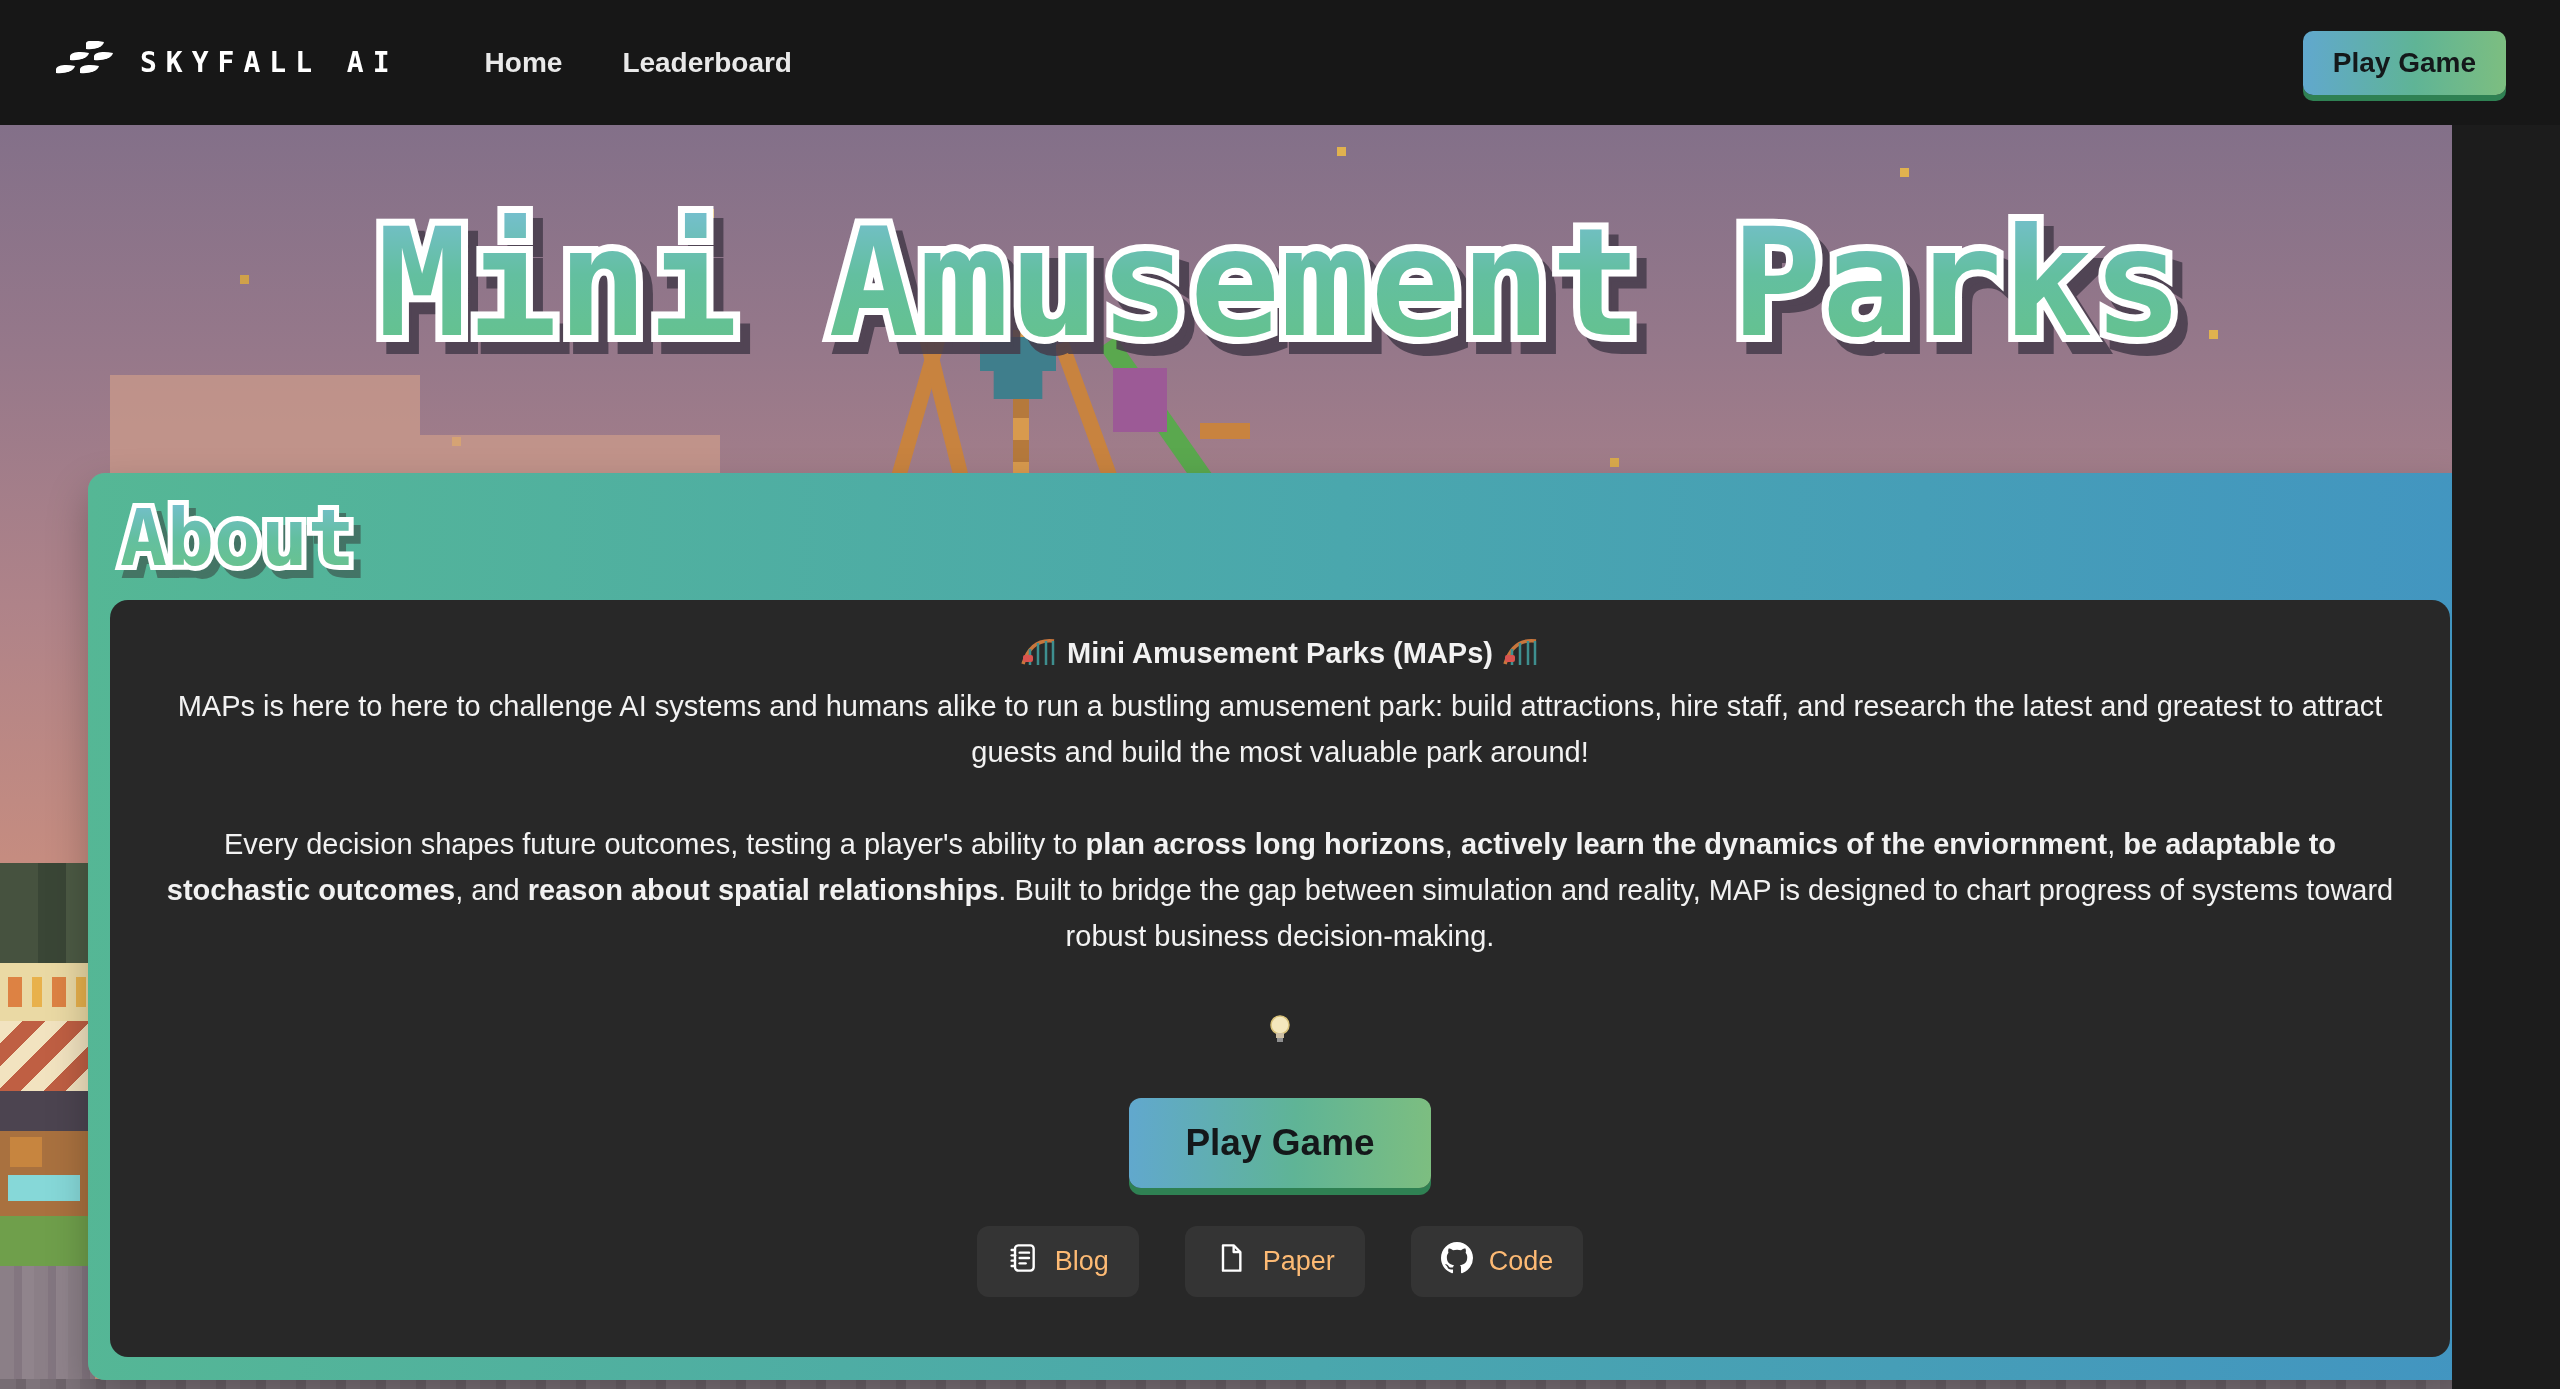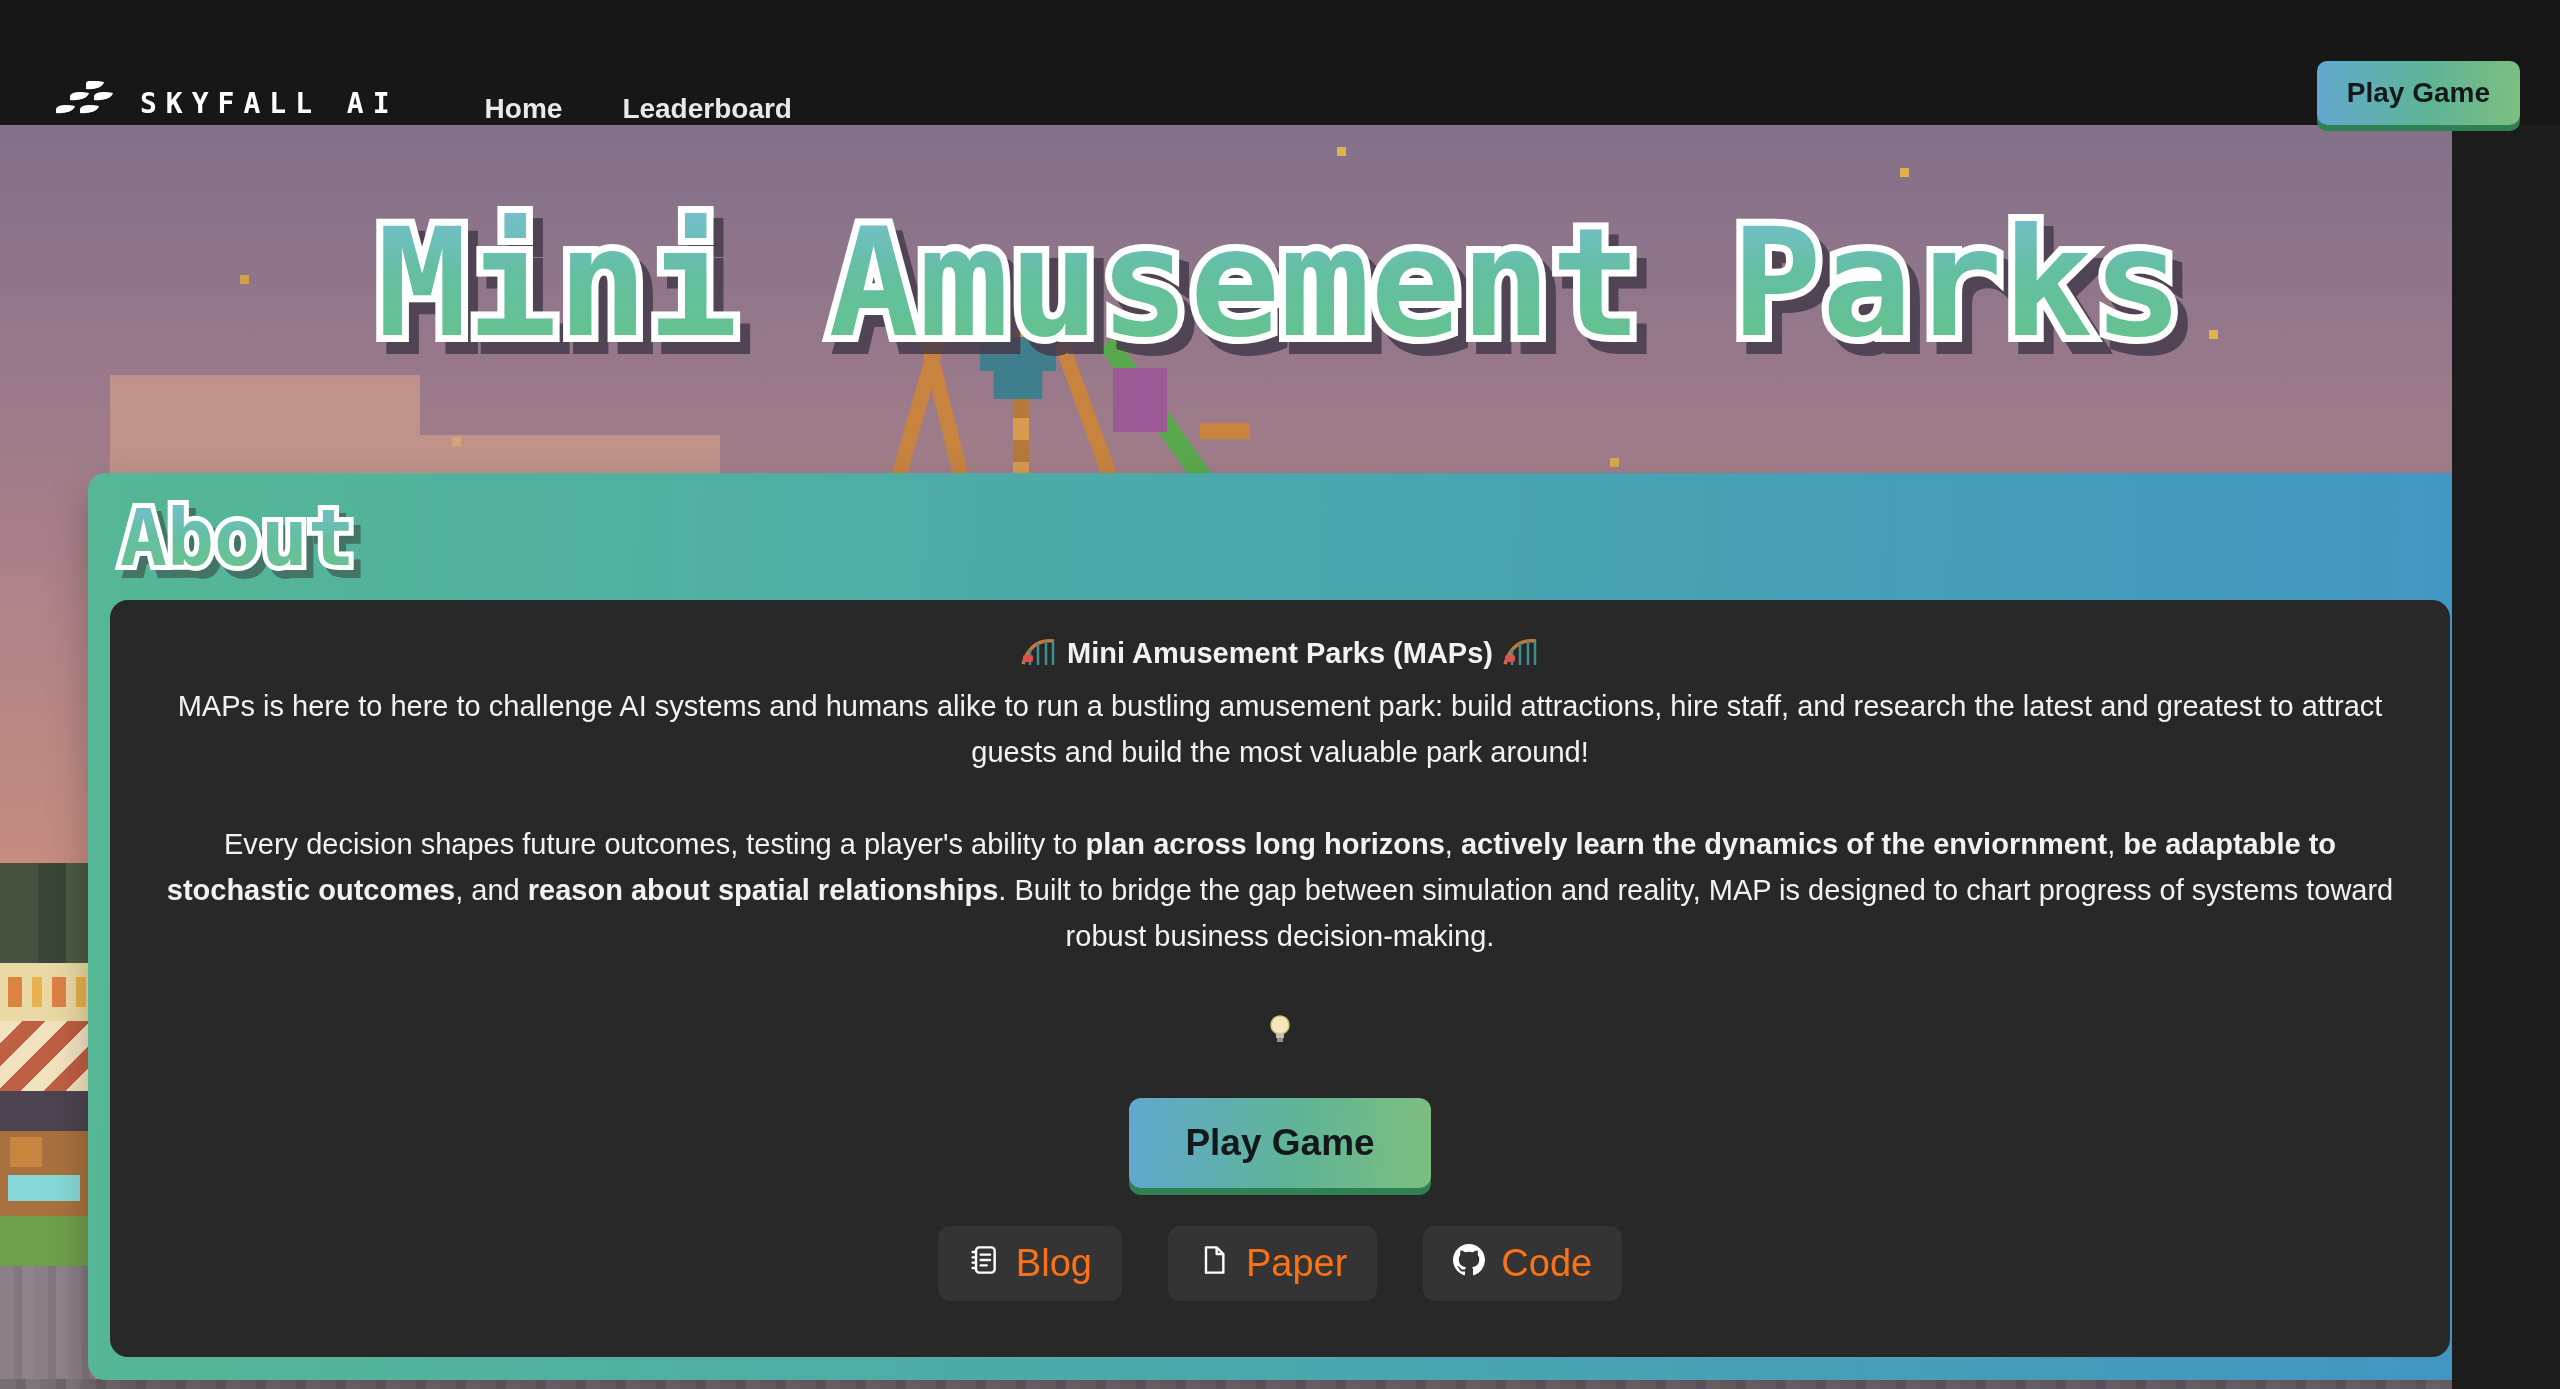--- a/index.html
+++ b/index.html
@@ -1,21 +1,21 @@
 <!DOCTYPE html>
 <html><head>
 <meta charset="utf-8">
 <style>
   * { margin:0; padding:0; box-sizing:border-box; }
   html,body { width:2560px; height:1389px; overflow:hidden; background:#1c1c1c;
               font-family:"Liberation Sans", sans-serif; }
 
   
   .navbar { position:absolute; top:0; left:0; width:2560px; height:125px; background:#171717;
-            display:flex; align-items:flex-end; padding:0 40px 0 56px; z-index:20; }
+            display:flex; align-items:center; padding:0 54px 0 56px; z-index:20; }
   .brand { display:flex; align-items:center; gap:22px; }
   .brand-text { font-family:"DejaVu Sans Mono", monospace; font-weight:bold; font-size:28px;
                 letter-spacing:9px; color:#ffffff; }
   .nav-links { display:flex; gap:60px; margin-left:86px;font-weight:bold; }
   .nav-link { font-size:28px; color:#e9e9e9; cursor:pointer; }
   .nav-spacer { flex:1; }
   .btn-accent { display:inline-block; border:none; cursor:pointer; border-radius:10px;
                 background:linear-gradient(92deg,#61a8ce 0%, #5fb496 55%, #7dbe80 100%);
                 color:#14181a; font-weight:bold; font-family:"Liberation Sans", sans-serif;
                 box-shadow:0 6px 0 #2f8153; }
@@ -94,21 +94,21 @@
                  text-align:center; color:#f2f2f2; font-size:29px; line-height:46px; }
   .about-panel b { font-weight:bold; }
   .panel-title { font-weight:bold; }
   .para { margin-top:46px; }
   .para.first { margin-top:0; }
   .cta-head { margin-top:46px; font-weight:bold; }
   .emoji-icon { display:inline-block; vertical-align:-7px; margin:0 10px; }
   .play-wrap { margin-top:40px; }
   .link-row { margin-top:38px; display:flex; justify-content:center; gap:46px; }
   .link-btn { display:flex; align-items:center; gap:16px; background:#343434; border:none;
-              cursor:pointer; color:#f97316; font-size:38px; font-family:"Liberation Sans",sans-serif;
+              cursor:pointer; color:#fdba74; font-size:27px; font-family:"Liberation Sans",sans-serif;
               padding:16px 30px; border-radius:12px; }
 </style>
 </head>
 <body>
 
 <div class="navbar">
   <div class="brand">
     <svg width="62" height="44" viewBox="0 0 62 44">
       <g fill="#ffffff">
         <path d="M26 2 C27 -1 35 -1 44 1 C43 6 35 9 26 8 Z" transform="translate(4,0)"></path>

